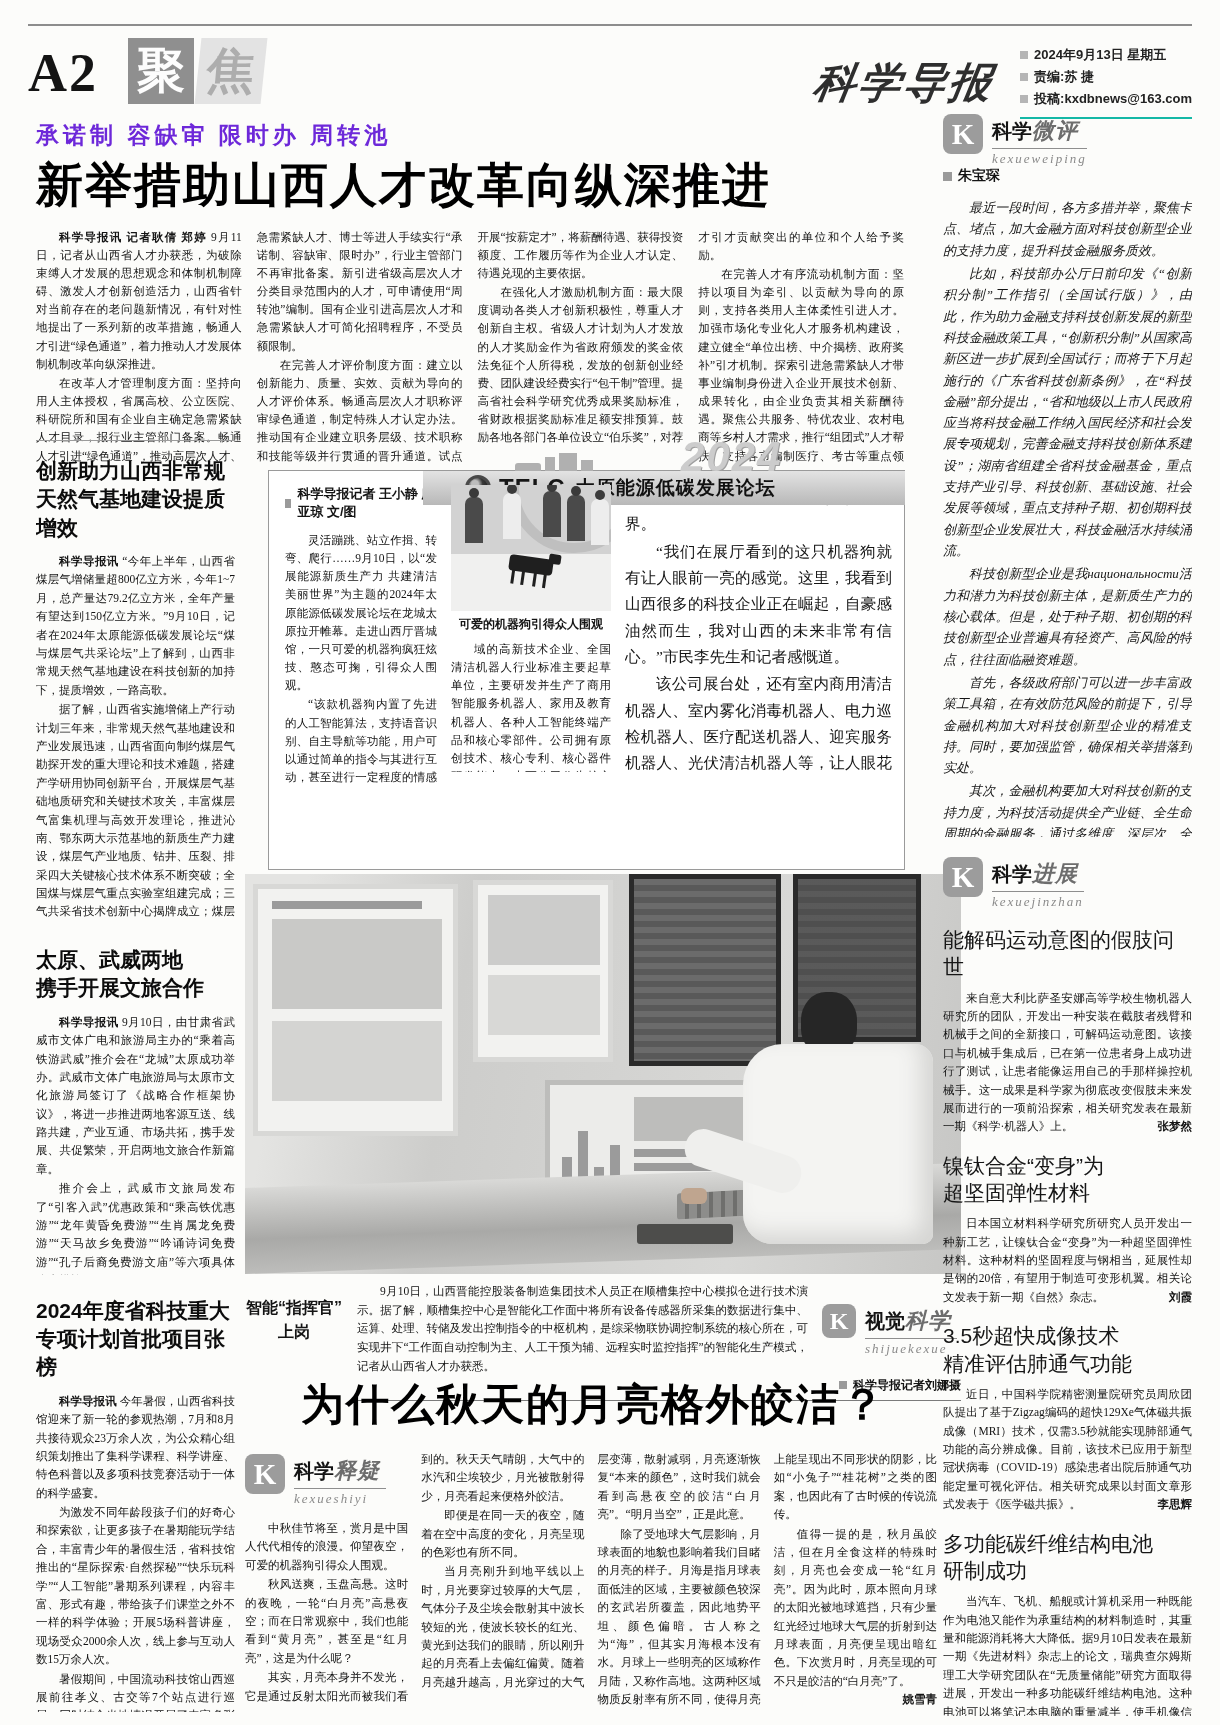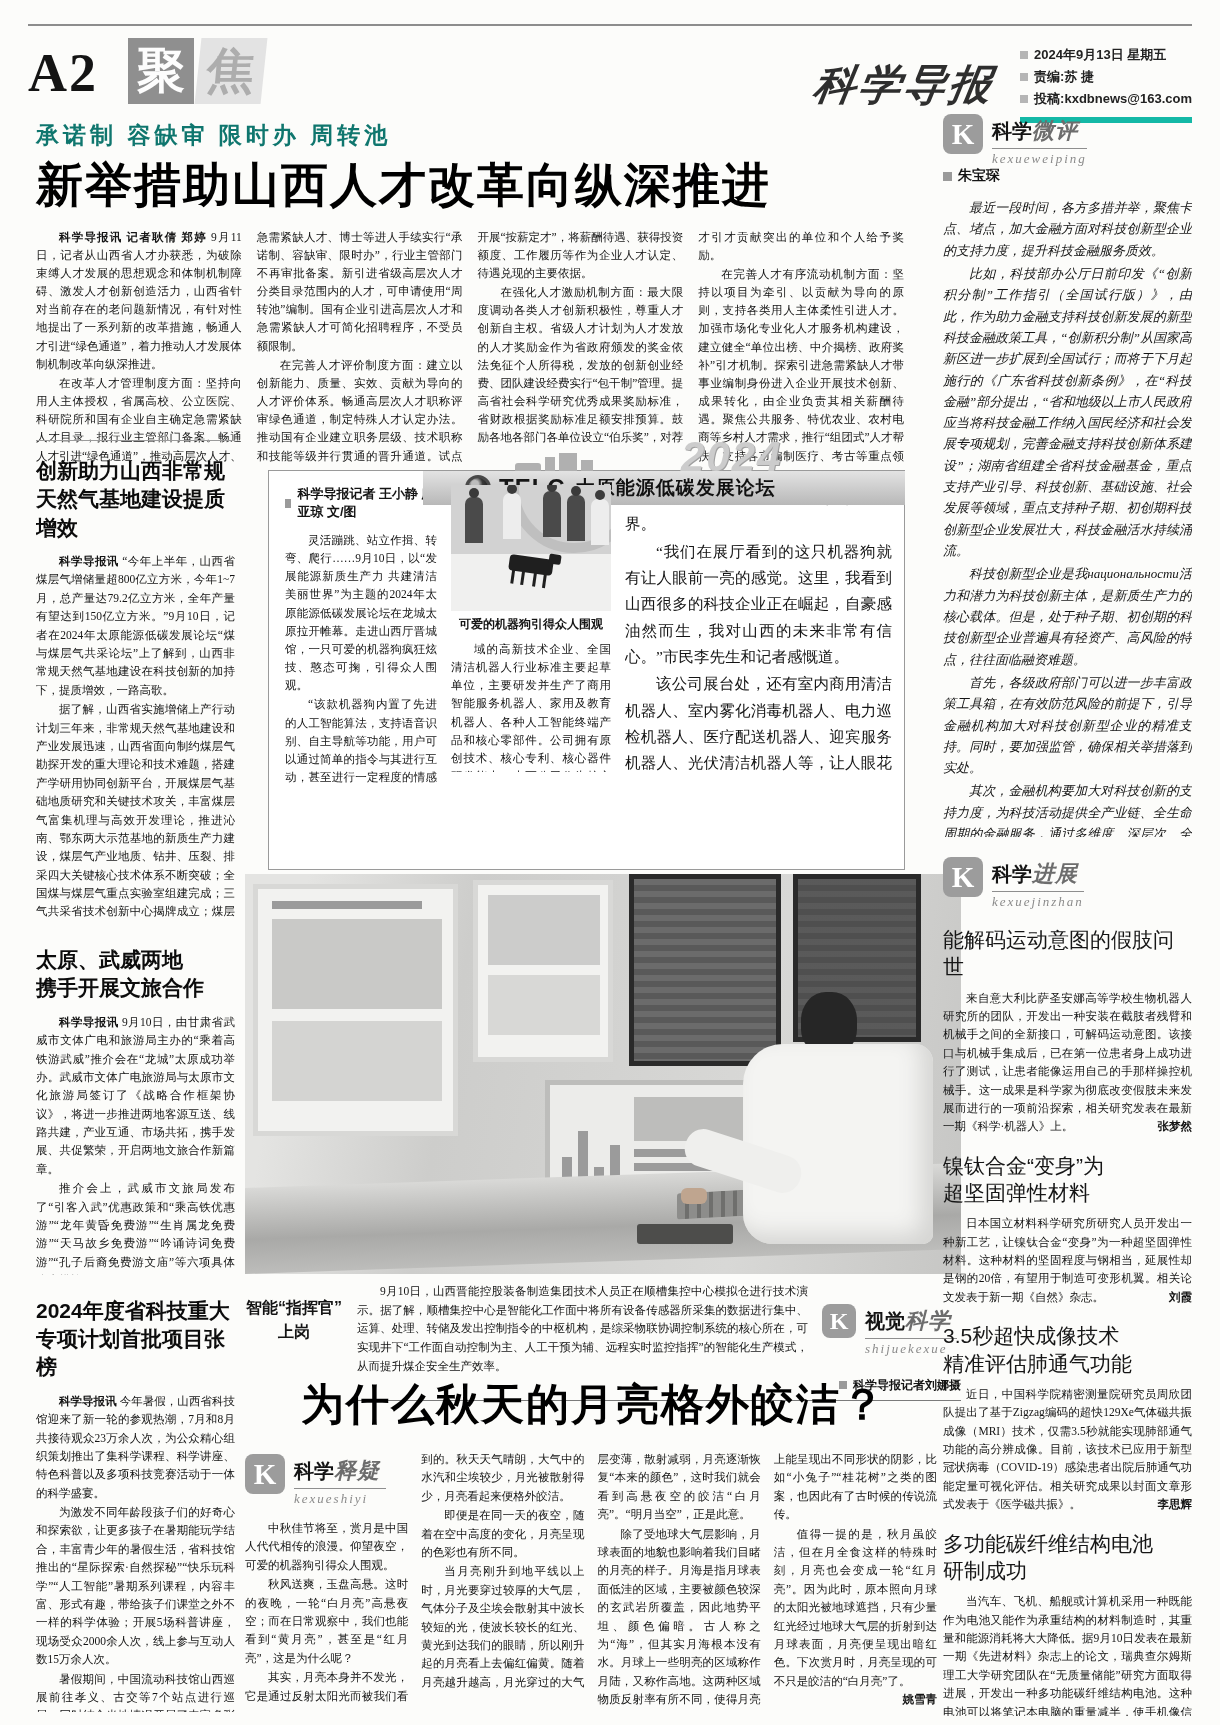--- a/index.html
+++ b/index.html
@@ -27,27 +27,27 @@
     font:900 48px "Liberation Sans", sans-serif;
   }
   .focus .f1 { background:#8f8f8f; color:#fdfdfd; }
   .focus .f2 { background:#e3e3e3; color:#adadad; transform:skewX(-6deg); }
   .hright { display:flex; align-items:center; gap:26px; padding-top:8px; }
   #masthead {
     font:700 italic 42px "Liberation Serif", serif; color:#2e2e2e;
     transform:skewX(-9deg); letter-spacing:3px;
   }
   #pubinfo { font:700 13px "Liberation Sans", sans-serif; color:#222;
-    border-bottom:6px solid #14b8a6; padding-bottom:5px; }
+    border-bottom:2px solid #14b8a6; padding-bottom:5px; }
   #pubinfo div { margin-bottom:4px; display:flex; align-items:center; }
   #pubinfo .sq { width:8px; height:8px; background:#b5b5b5; }
 
   
   #main-story { position:absolute; left:36px; top:120px; width:868px; }
-  #kicker { font:700 23px "Liberation Sans", sans-serif; letter-spacing:4px; color:#0f766e; }
+  #kicker { font:700 23px "Liberation Sans", sans-serif; letter-spacing:4px; color:#6d28d9; }
   #mainhead { font:900 47px/1.12 "Liberation Sans", sans-serif; letter-spacing:2px; margin-top:8px; color:#000; }
   #mbody { margin-top:16px; height:246px; overflow:hidden;
     columns:4; column-gap:15px; font-size:11.5px; line-height:1.58; }
   #mbody p, .lr-body p, .fbody p, #moonbody p, .jz-body p { margin-bottom:1px; }
 
   
   #left-rail { position:absolute; left:36px; top:432px; width:199px; height:1280px; overflow:hidden; }
   .lr-sep { border-top:1px solid #9c9c9c; margin:8px 0 16px; }
   .lr-title { font:700 21px/1.35 "Liberation Sans", sans-serif; margin-bottom:10px; color:#0c0c0c; }
   .lr-body { font-size:11.5px; line-height:1.6; overflow:hidden; }
@@ -316,21 +316,21 @@
     <div id="plabel" class="pre">智能“指挥官”
 上岗</div>
     <div id="captext">
       <div id="vbadge" class="badge small">
         <span class="bk">K</span>
         <span>
           <div class="bt1"><span>视觉</span><span class="scr">科学</span></div>
           <div class="bt2">shijuekexue</div>
         </span>
       </div>
-      <p class="cap jus">9月10日，山西晋能控股装备制造集团技术人员正在顺槽集控中心模拟仓进行技术演示。据了解，顺槽集控中心是智能化工作面中将所有设备传感器所采集的数据进行集中、运算、处理、转储及发出控制指令的中枢机构，是综采物联协调控制系统的核心所在，可实现井下“工作面自动控制为主、人工干预为辅、远程实时监控指挥”的智能化生产模式，从而提升煤企安全生产效率。</p>
+      <p class="cap jus">9月10日，山西晋能控股装备制造集团技术人员正在顺槽集控中心模拟仓进行技术演示。据了解，顺槽集控中心是智能化工作面中将所有设备传感器所采集的数据进行集中、运算、处理、转储及发出控制指令的中枢机构，是综采物联协调控制系统的核心所在，可实现井下“工作面自动控制为主、人工干预为辅、远程实时监控指挥”的智能化生产模式，记者从山西省人才办获悉。</p>
       <div id="credit"><span class="sq"></span><span>科学导报记者刘娜摄</span></div>
     </div>
   </div>
 
   <div id="moon">
     <h2 id="moonhead">为什么秋天的月亮格外皎洁？</h2>
     <div id="moonbody" class="jus">
       <div id="moonbadge" class="badge">
         <span class="bk">K</span>
         <span>

